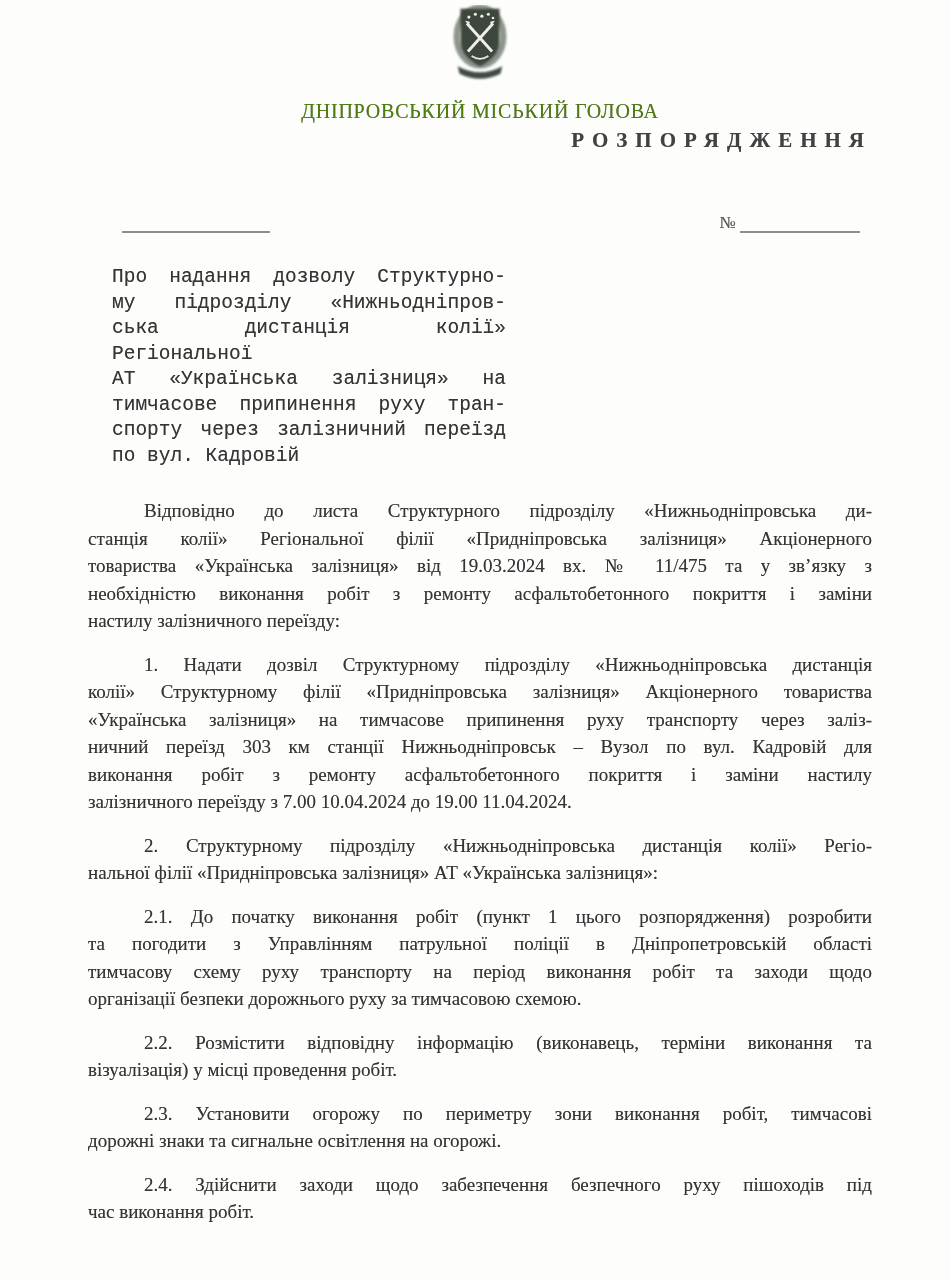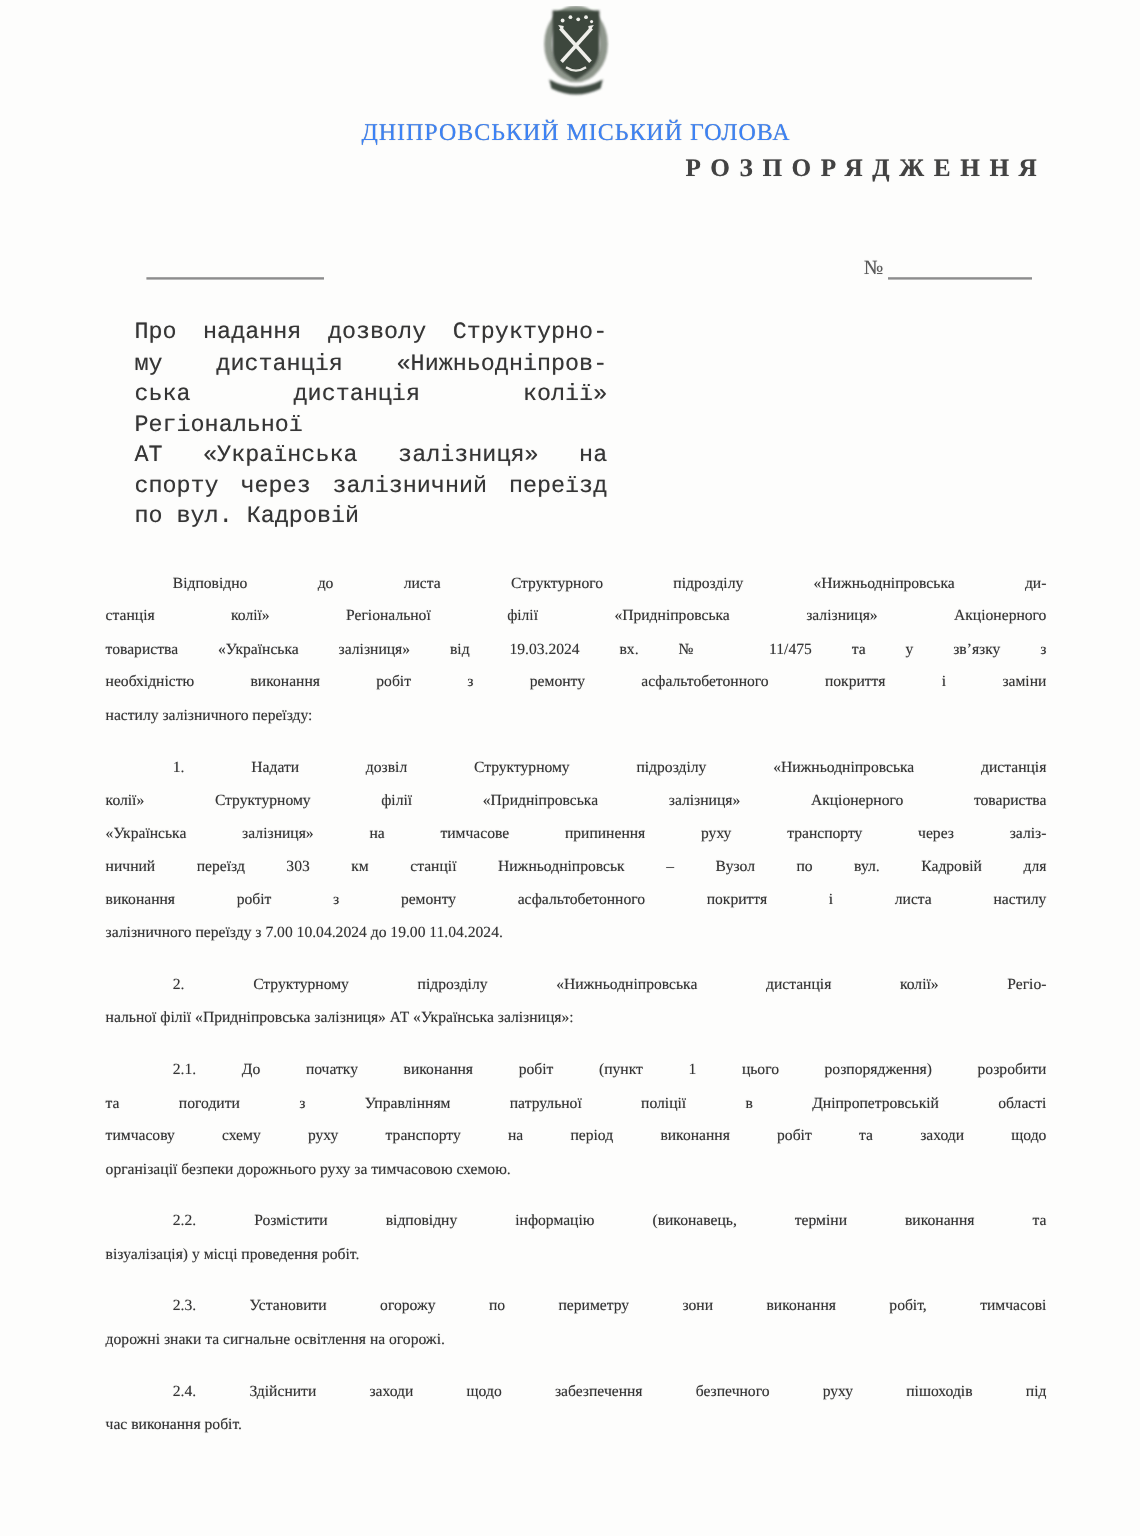--- a/index.html
+++ b/index.html
@@ -17,21 +17,21 @@
     padding: 0 78px 0 88px;
     overflow: hidden;
     text-shadow: 0 0 0.6px rgba(70,70,70,0.55);
   }
   .emblem { width: 56px; height: 78px; margin: 5px auto 0 auto; }
   .org-title {
     margin-top: 16px;
     text-align: center;
     font-size: 20px; line-height: 24px;
     letter-spacing: 0.8px;
-    color: #3b82f6;
+    color: #4d7c0f;
   }
   .doc-type {
     margin-top: 4px;
     text-align: right;
     font-weight: bold;
     font-size: 21px; line-height: 26px;
     letter-spacing: 8px;
     color: #424242;
   }
   .ref-row {
@@ -53,21 +53,21 @@
     margin-top: 32px;
     margin-left: 24px;
     width: 394px;
     font-size: 19.5px;
     line-height: 25.5px;
     color: #353535;
     font-family: Liberation Mono, monospace;
   }
   .line { text-align: justify; text-align-last: justify; }
   .line.last-line { text-align-last: left; }
-  .doc-body { margin-top: 28px; font-size: 13px; line-height: 27.5px; color: #353535; }
+  .doc-body { margin-top: 28px; font-size: 19px; line-height: 27.5px; color: #353535; }
   .body-para { margin-top: 16px; }
   .body-para:first-of-type { margin-top: 0; }
   .body-para .line:first-of-type { text-indent: 56px; }
 </style>
 </head>
 <body>
 
 <div class="page">
 
   <div class="emblem">
@@ -107,27 +107,28 @@
     <span class="num-group">
       <span class="num-label">№</span>
       <span class="blank-line num-line"></span>
     </span>
   </div>
 
   <div class="subject">
 
       <div class="line">Про надання дозволу Структурно-</div>
 
-      <div class="line">му дистанція «Нижньодніпров-</div>
+      <div class="line">му підрозділу «Нижньодніпров-</div>
 
       <div class="line">ська дистанція колії» Регіональної</div>
 
 
       <div class="line">АТ «Українська залізниця» на</div>
 
+      <div class="line">тимчасове припинення руху тран-</div>
 
       <div class="line">спорту через залізничний переїзд</div>
 
       <div class="line last-line">по вул. Кадровій</div>
     </div>
 
   <div class="doc-body">
 
       <div class="body-para">
         <div>
@@ -148,21 +149,21 @@
         <div>
 
             <div class="line">1. Надати дозвіл Структурному підрозділу «Нижньодніпровська дистанція</div>
 
             <div class="line">колії» Структурному філії «Придніпровська залізниця» Акціонерного товариства</div>
 
             <div class="line">«Українська залізниця» на тимчасове припинення руху транспорту через заліз-</div>
 
             <div class="line">ничний переїзд 303 км станції Нижньодніпровськ – Вузол по вул. Кадровій для</div>
 
-            <div class="line">виконання робіт з ремонту асфальтобетонного покриття і листа настилу</div>
+            <div class="line">виконання робіт з ремонту асфальтобетонного покриття і заміни настилу</div>
 
             <div class="line last-line">залізничного переїзду з 7.00 10.04.2024 до 19.00 11.04.2024.</div>
           </div>
       </div>
 
       <div class="body-para">
         <div>
 
             <div class="line">2. Структурному підрозділу «Нижньодніпровська дистанція колії» Регіо-</div>
 

